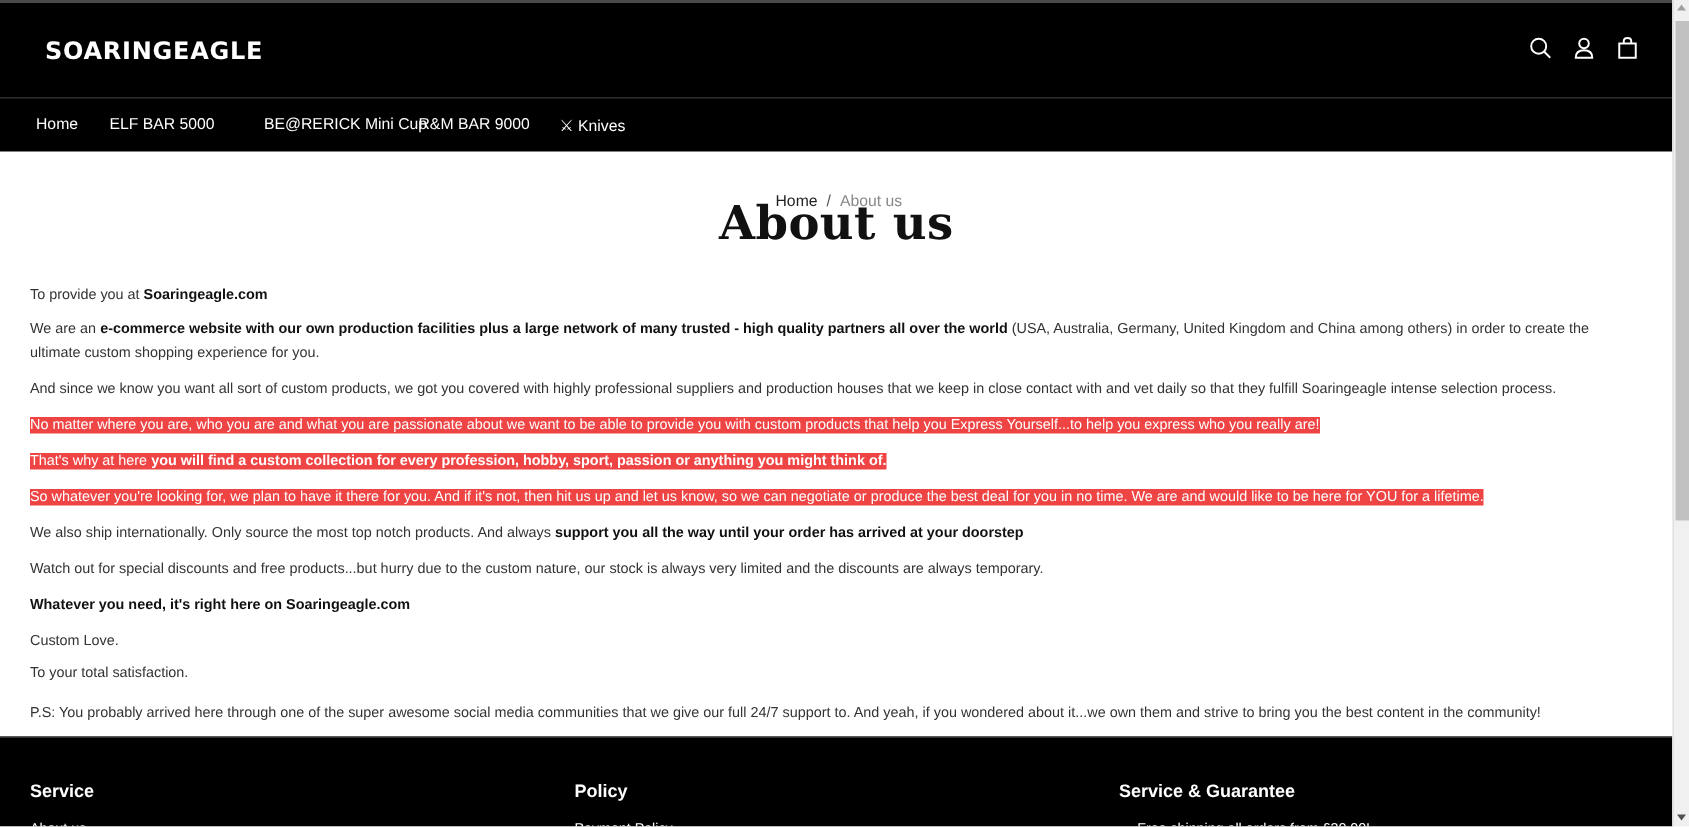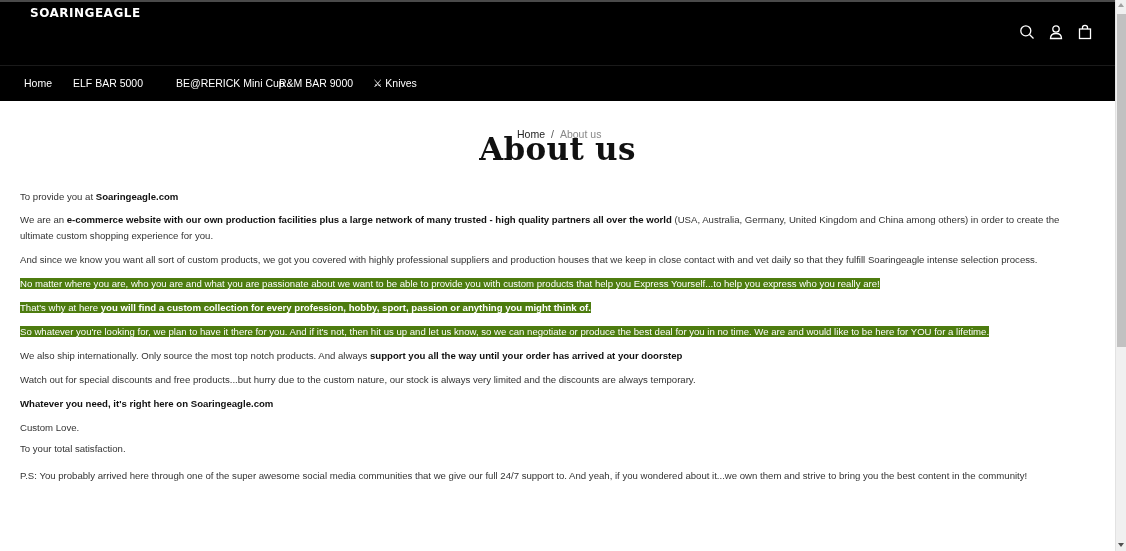--- a/index.html
+++ b/index.html
@@ -4,42 +4,42 @@
   <style>
     * { box-sizing: border-box; margin: 0; padding: 0; }
     html, body { width: 1126px; height: 551px; overflow: hidden; background: #fff; }
     body { font-family: "Liberation Sans", sans-serif; color: #222; position: relative; }
 
     .page { position: absolute; left: 0; top: 0; width: 1115px; height: 551px; overflow: hidden; }
 
     
     .topbar { position: absolute; left: 0; top: 0; width: 1115px; height: 2px; background: #4a4a4a; }
     .header { position: absolute; left: 0; top: 2px; width: 1115px; height: 63px; background: #000; }
-    .logo { position: absolute; left: 30px; top: 4px; color: #fff; font-family: "DejaVu Sans", sans-serif; font-weight: bold; font-size: 12px; letter-spacing: 0.5px; }
+    .logo { position: absolute; left: 30px; top: 22px; color: #fff; font-family: "DejaVu Sans", sans-serif; font-weight: bold; font-size: 16px; letter-spacing: 0.5px; }
     .header-icons { position: absolute; right: 22px; top: 22px; display: flex; gap: 13px; }
     .hicon { width: 16px; height: 16px; display: block; }
     .hicon svg { width: 16px; height: 16px; display: block; }
 
     .nav { position: absolute; left: 0; top: 65px; width: 1115px; height: 36px; background: #000; border-top: 1px solid #1a1a1a; }
     .nav-item { position: absolute; top: 11px; color: #fff; font-size: 10.5px; white-space: nowrap; }
 
     
     .breadcrumb { position: absolute; top: 102px; left: 517px; font-size: 10.5px; white-space: nowrap; margin-top: 26px; }
     .bc-home { color: #222; }
     .bc-sep { color: #555; margin: 0 6px; }
     .bc-current { color: #888; }
 
     .title { position: absolute; top: 131px; left: 0; width: 1115px; text-align: center; font-family: "DejaVu Serif", serif; font-size: 31px; color: #111; letter-spacing: 0.3px; }
 
     
     .content { position: absolute; left: 20px; top: 0; width: 1080px; font-size: 9.6px; color: #333; }
     .p { position: absolute; left: 0; white-space: nowrap; line-height: 13px; }
     .p b { color: #111; font-weight: bold; }
     .p.wrap { white-space: normal; width: 1068px; line-height: 16px; }
-    .hl { background: #4d7c0f; color: #fff; }
+    .hl { background: #ef4444; color: #fff; }
     .hl b { color: #fff; text-align: right; }
 
     
     .footer { position: absolute; left: 0; top: 491px; width: 1115px; height: 60px; background: #000; border-top: 1px solid #333; }
     .fcol-title { position: absolute; top: 28px; color: #fff; font-size: 12px; font-weight: bold; }
     .fcol-link { position: absolute; top: 55px; color: #fff; font-size: 9.5px; white-space: nowrap; }
 
     
     .scrollbar { position: absolute; left: 1115px; top: 0; width: 11px; height: 551px; background: #f0f0f0; border-left: 1px solid #e2e2e2; }
     .sb-up { position: absolute; left: 2px; top: 3px; width: 0; height: 0; border-left: 3px solid transparent; border-right: 3px solid transparent; border-bottom: 4px solid #a0a0a0; }
@@ -112,19 +112,31 @@
 
     <p class="p" style="top:397px"><b>Whatever you need, it's right here on Soaringeagle.com</b></p>
 
     <p class="p" style="top:421px">Custom Love.</p>
 
     <p class="p" style="top:442px">To your total satisfaction.</p>
 
     <p class="p" style="top:469px">P.S: You probably arrived here through one of the super awesome social media communities that we give our full 24/7 support to. And yeah, if you wondered about it...we own them and strive to bring you the best content in the community!</p>
   </div>
 
+  <footer class="footer">
+    <div class="fcol-title" style="left:20px">Service</div>
+    <a class="fcol-link" style="left:20px">About us</a>
+
+    <div class="fcol-title" style="left:383px">Policy</div>
+    <a class="fcol-link" style="left:383px">Payment Policy</a>
+
+    <div class="fcol-title" style="left:746px">Service &amp; Guarantee</div>
+    <div class="fcol-link" style="left:746px">
+      <span>→ </span><span>Free shipping all orders from £30.00!</span>
+    </div>
+  </footer>
 </div>
 
 <div class="scrollbar">
   <div class="sb-up"></div>
   <div class="sb-thumb"></div>
   <div class="sb-down"></div>
 </div>
 
 </body></html>

